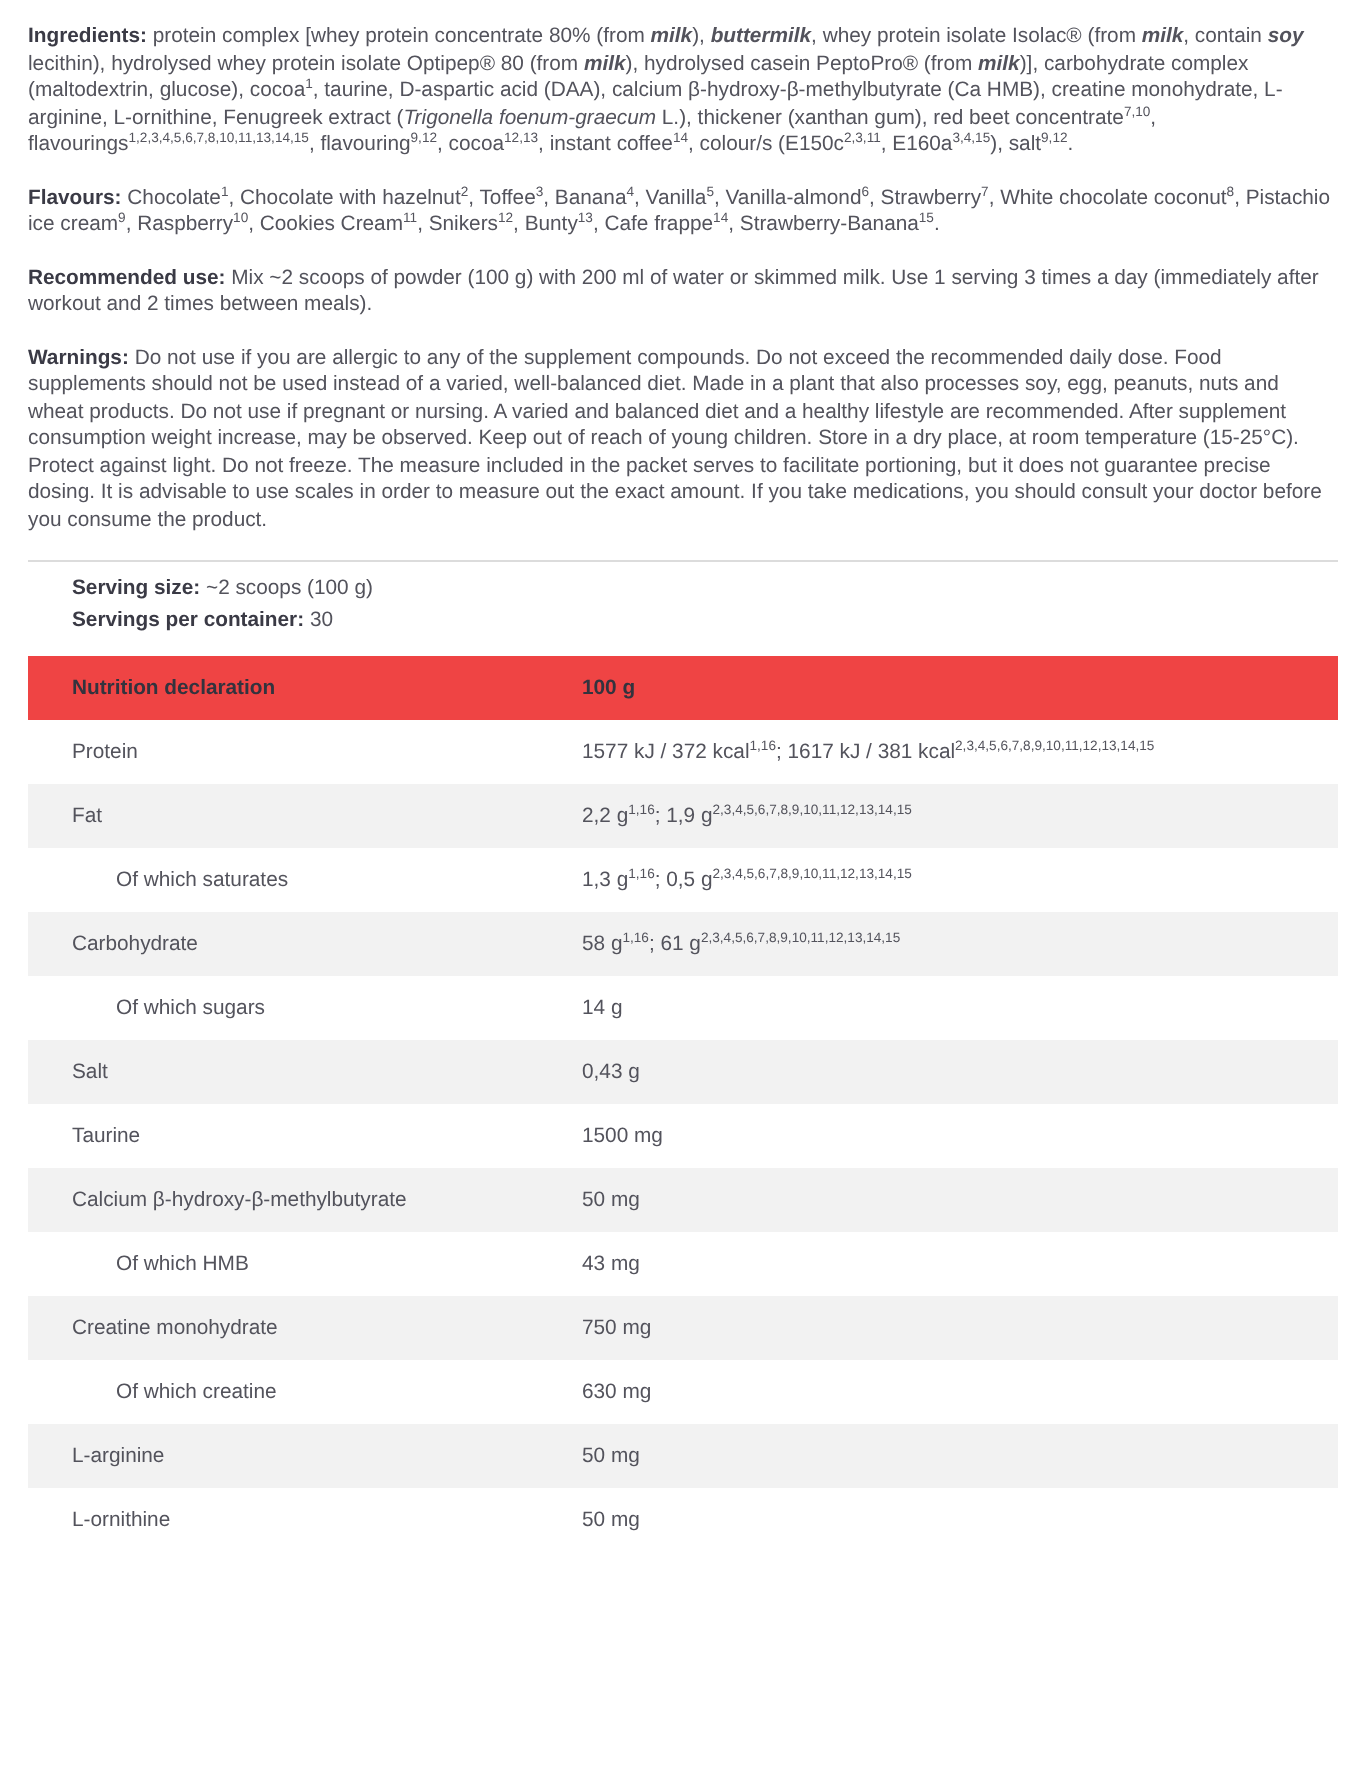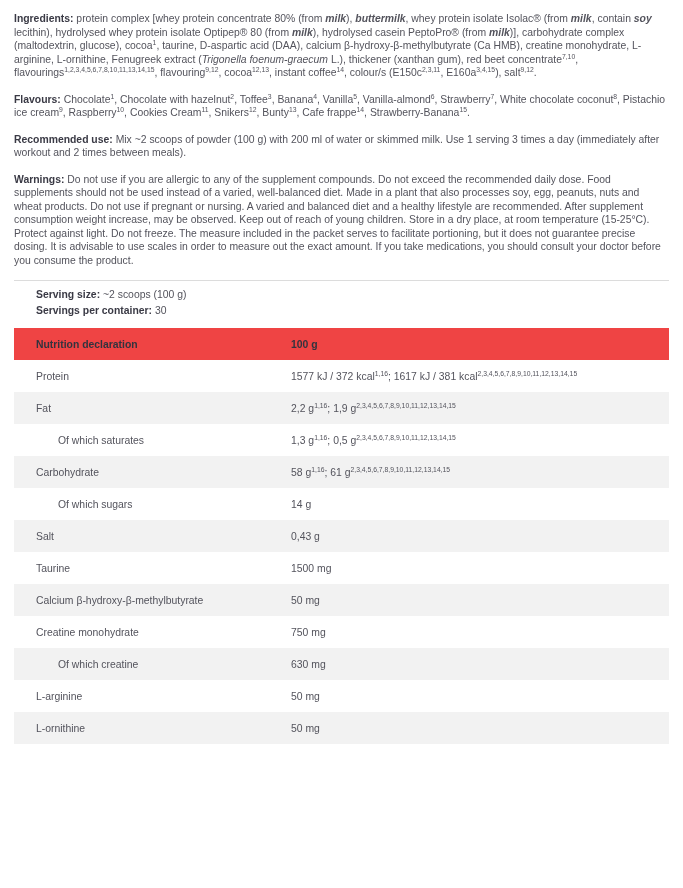--- a/index.html
+++ b/index.html
@@ -92,20 +92,24 @@
         </tr>
         <tr>
           <td class="label">Taurine</td>
           <td><span>1500 mg</span></td>
         </tr>
         <tr>
           <td class="label">Calcium β-hydroxy-β-methylbutyrate</td>
           <td><span>50 mg</span></td>
         </tr>
         <tr>
+          <td class="label indent">Of which HMB</td>
+          <td><span>43 mg</span></td>
+        </tr>
+        <tr>
           <td class="label">Creatine monohydrate</td>
           <td><span>750 mg</span></td>
         </tr>
         <tr>
           <td class="label indent">Of which creatine</td>
           <td><span>630 mg</span></td>
         </tr>
         <tr>
           <td class="label">L-arginine</td>
           <td><span>50 mg</span></td>

